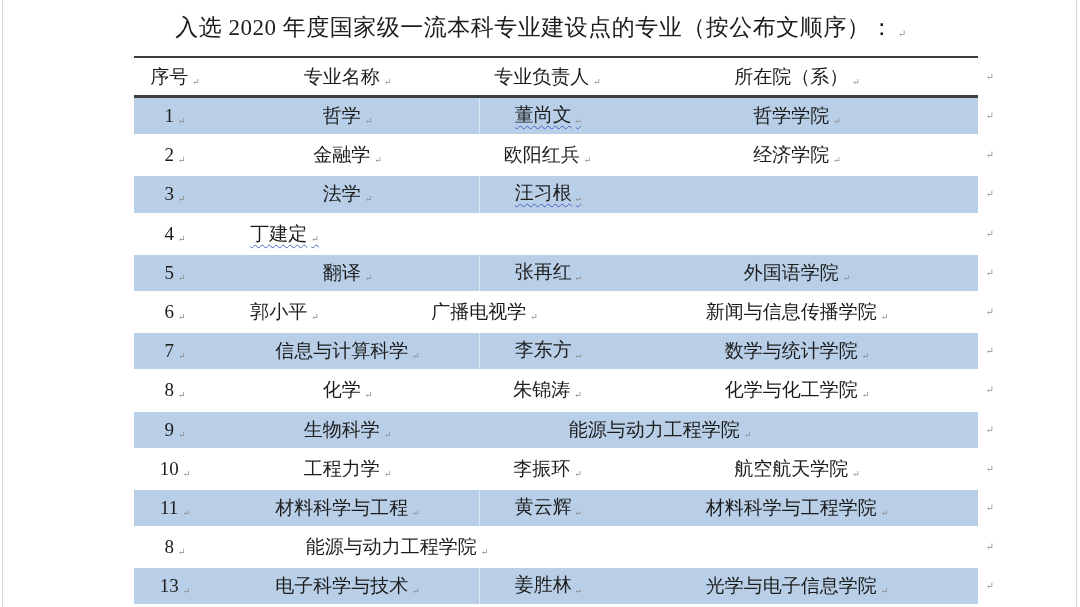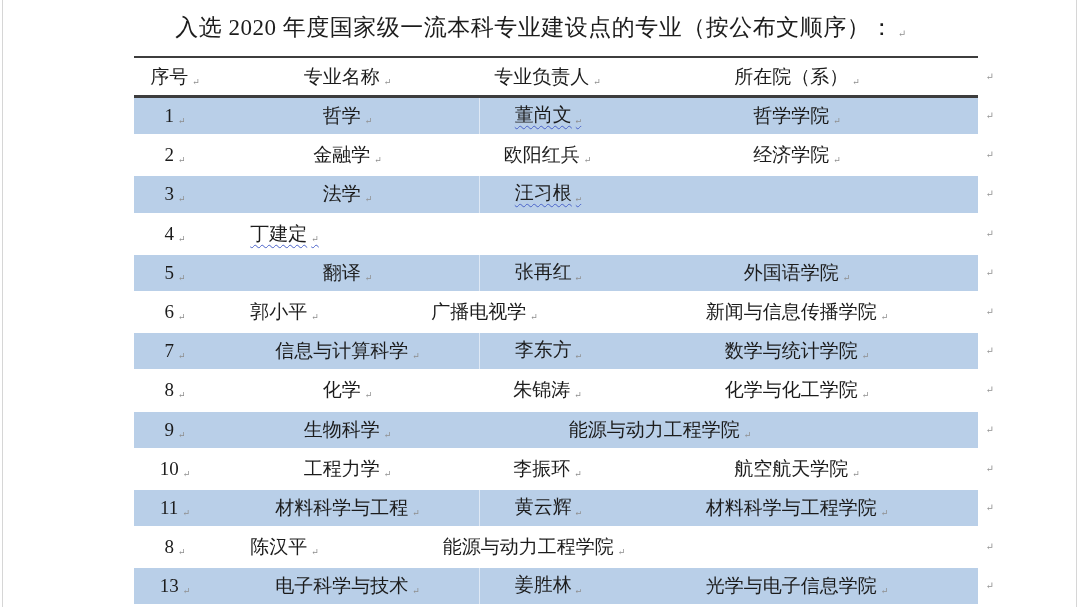--- a/index.html
+++ b/index.html
@@ -151,21 +151,20 @@
         </div>
         <div class="trow shaded">
           <div class="cell c-no"><span class="cell-text">11</span></div>
           <div class="cell c-major"><span class="cell-text">材料科学与工程</span></div>
           <div class="cell c-leader"><span class="cell-text">黄云辉</span></div>
           <div class="cell c-college"><span class="cell-text">材料科学与工程学院</span></div>
           <span class="row-end-mark">↵</span>
         </div>
         <div class="trow">
           <div class="cell c-no"><span class="cell-text">8</span></div>
-          <div class="cell c-leader"><span class="cell-text">陈汉平</span></div>
           <div class="cell c-college"><span class="cell-text">能源与动力工程学院</span></div>
           <span class="row-end-mark">↵</span>
         </div>
         <div class="trow shaded">
           <div class="cell c-no"><span class="cell-text">13</span></div>
           <div class="cell c-major"><span class="cell-text">电子科学与技术</span></div>
           <div class="cell c-leader"><span class="cell-text">姜胜林</span></div>
           <div class="cell c-college"><span class="cell-text">光学与电子信息学院</span></div>
           <span class="row-end-mark">↵</span>
         </div>

